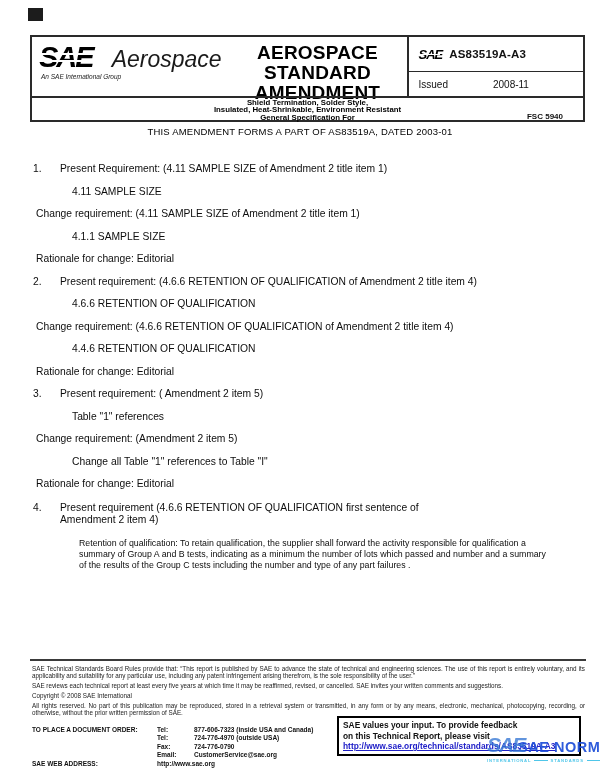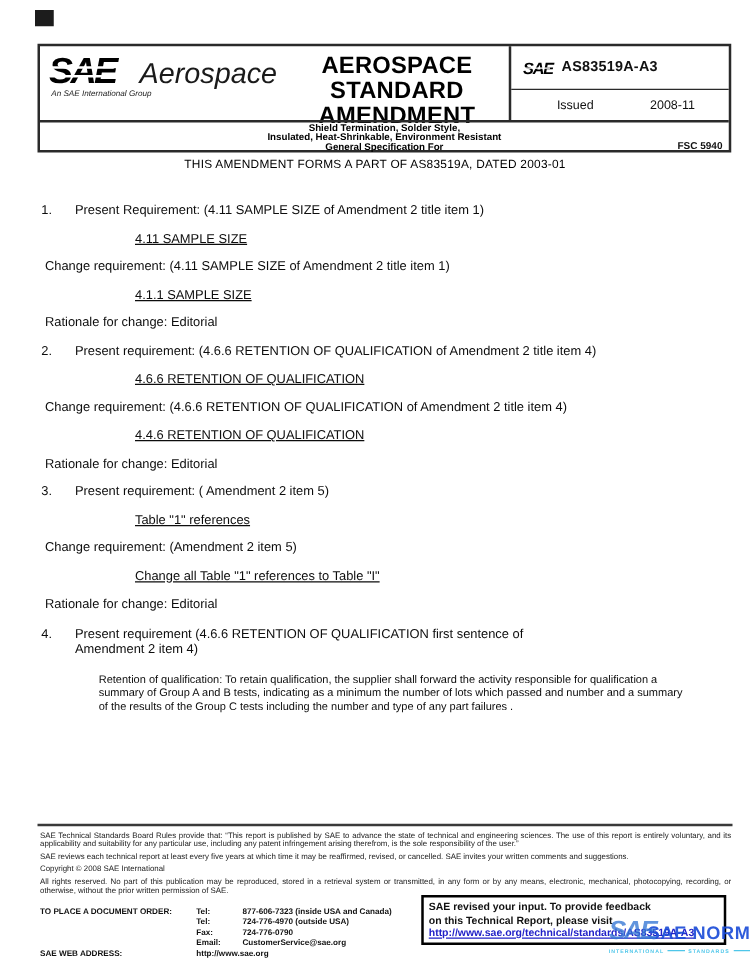--- a/index.html
+++ b/index.html
@@ -33,37 +33,37 @@
     letter-spacing:.2px;color:#000;
   }
   .num-cell{width:176px;border-left:2px solid #2a2a2a;box-sizing:border-box;display:flex;flex-direction:column;}
   .num-top{flex:1;display:flex;align-items:center;padding-left:9px;border-bottom:1.5px solid #2a2a2a;}
   .sae-mark-sm{
     position:relative;display:inline-block;font-style:italic;font-weight:900;
     font-size:13px;letter-spacing:-1px;color:#000;margin-right:7px;
   }
   .sae-mark-sm::after{content:"";position:absolute;left:0;right:2px;top:52%;height:1px;background:#fff;}
   .doc-number{font-weight:bold;font-size:11.5px;letter-spacing:.2px;}
-  .num-bottom{height:24px;display:flex;align-items:center;padding-left:9px;font-size:10px;justify-content:center;}
+  .num-bottom{height:24px;display:flex;align-items:center;padding-left:9px;font-size:10px;}
   .issued-date{margin-left:45px;}
   .ht-row2{border-top:2px solid #2a2a2a;position:relative;height:26px;box-sizing:border-box;}
   .subtitle{padding-top:1px;text-align:center;font-size:7.8px;line-height:7.4px;color:#000;font-weight:bold;}
-  .fsc{position:absolute;right:5px;bottom:1px;font-size:8px;font-weight:bold;}
+  .fsc{position:absolute;right:20px;bottom:1px;font-size:8px;font-weight:bold;}
 
   .amendment-note{
     position:absolute;top:126px;left:0;width:100%;text-align:center;
     font-size:9.5px;letter-spacing:.2px;color:#000;
   }
 
   
   .doc-body{position:absolute;top:163px;left:0;width:600px;font-size:10.3px;color:#0d0d0d;}
   .line{line-height:11px;margin-bottom:11.5px;white-space:nowrap;}
   .l-num{display:flex;padding-left:33px;}
   .l-num .no{width:27px;flex:none;}
-  .l-detail{padding-left:108px;text-decoration:underline;}
+  .l-detail{padding-left:72px;}
   .l-flush{padding-left:36px;}
   .item4{margin-top:13px;}
   .item4 .head-text{white-space:normal;width:368px;line-height:11.5px;}
   .item4-para{
     margin-top:13px;padding-left:79px;width:474px;font-size:8.8px;line-height:11px;
     white-space:normal;text-align:left;
   }
 
   
   .footer-rule{position:absolute;left:30px;top:659px;width:556px;height:2px;background:#3a3a3a;}
@@ -201,21 +201,21 @@
     <div class="cell"></div>
     <div class="cell">Email:</div>
     <div class="cell">CustomerService@sae.org</div>
 
     <div class="cell">SAE WEB ADDRESS:</div>
     <div class="cell" style="grid-column:2 / span 2;">http://www.sae.org</div>
   </div>
 </div>
 
 <div class="feedback-box">
-  <div>SAE revised your input. To provide feedback</div>
+  <div>SAE values your input. To provide feedback</div>
   <div>on this Technical Report, please visit</div>
   <div><span class="feedback-link">http://www.sae.org/technical/standards/AS83519A-A3</span></div>
 </div>
 
 <div class="watermark">
   <div class="wm-row">
     <span class="wm-glyph">SAE</span>
     <span class="wm-text">SAE NORM</span>
   </div>
   <div class="wm-sub">

